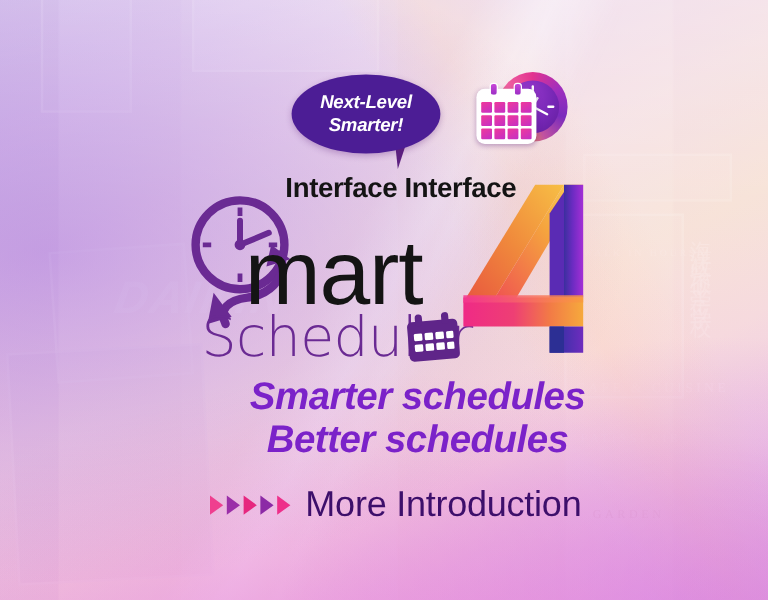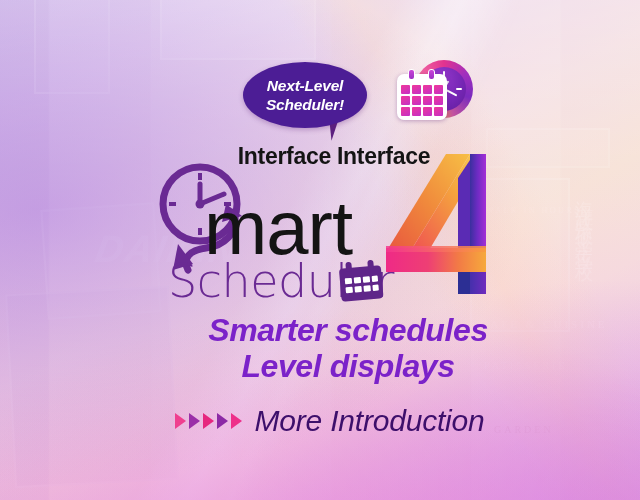--- a/index.html
+++ b/index.html
@@ -274,21 +274,20 @@
     border-top: 8px solid transparent;
     border-bottom: 8px solid transparent;
     border-left: 11px solid #e6277f;
   }
   #cta-label {
     font-size: 30px;
     font-weight: normal;
     color: #3d0f6b;
     letter-spacing: -.2px;
     white-space: nowrap;
-    font-style: italic;
   }
 </style>
 </head>
 <body>
 
 <div id="banner">
 
   <div class="bg-layer bg-base"></div>
 
   <div class="bg-layer bg-photo">
@@ -306,21 +305,21 @@
     <div class="bg-text garden">GARDEN</div>
     <div class="bg-text cn">海洋政策硕士学位学校</div>
   </div>
 
   <div class="bg-layer bg-sweep"></div>
   <div class="bg-layer bg-veil"></div>
 
   <div id="bubble-tail"></div>
   <div id="bubble">
     <div class="bline">Next-Level</div>
-    <div class="bline">Scheduler!</div>
+    <div class="bline">Smarter!</div>
   </div>
 
   <div id="badge">
     <div class="ring">
       <div class="ring-inner">
         <span class="tick t12"></span>
         <span class="tick t3"></span>
         <span class="hand h"></span>
         <span class="hand m"></span>
       </div>
@@ -426,21 +425,21 @@
       <polygon points="0,100 100,100 100,124 0,124" fill="url(#gBar)"></polygon>
       <polygon points="0,98 100,98 100,104 0,104" fill="url(#gBarTop)" opacity=".85"></polygon>
 
       <polygon points="72,124 100,124 100,146 72,146" fill="url(#gStemLow)"></polygon>
       <polygon points="72,124 84,124 84,146 72,146" fill="#2c2f94"></polygon>
     </svg>
   </div>
 
   <div id="tagline">
     <div class="tline">Smarter schedules</div>
-    <div class="tline">Level displays</div>
+    <div class="tline">Better schedules</div>
   </div>
 
   <div id="cta">
     <div id="cta-arrows">
       <span class="av" style="border-left-color: rgb(239, 63, 143);"></span>
       <span class="av" style="border-left-color: rgb(155, 47, 168);"></span>
       <span class="av" style="border-left-color: rgb(230, 39, 127);"></span>
       <span class="av" style="border-left-color: rgb(140, 42, 166);"></span>
       <span class="av" style="border-left-color: rgb(238, 47, 138);"></span>
     </div>

